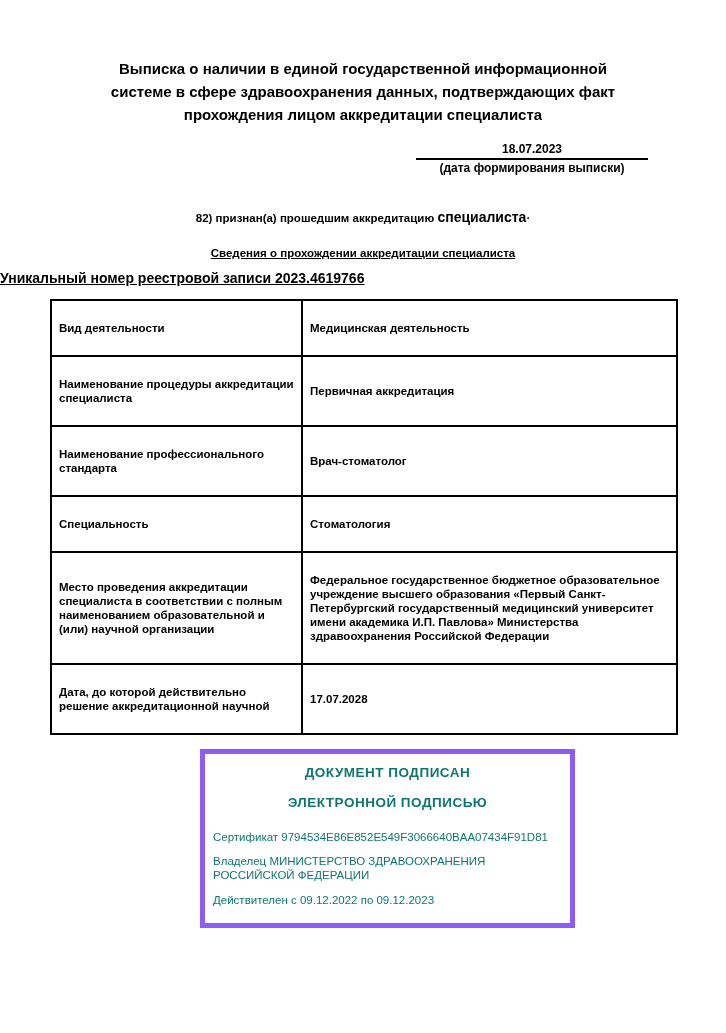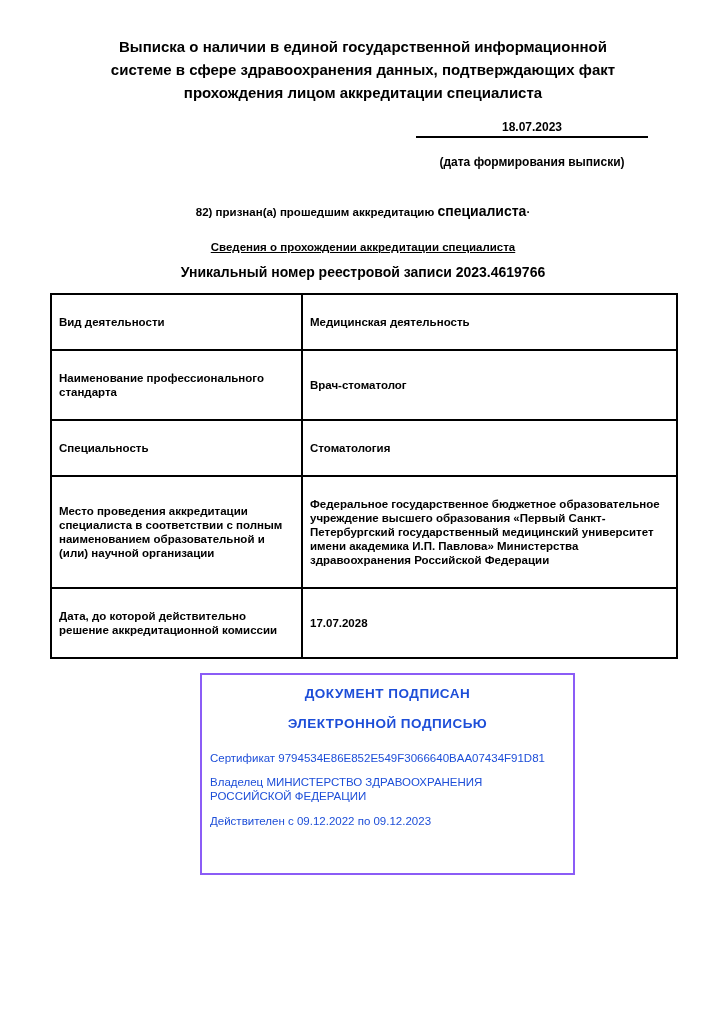--- a/index.html
+++ b/index.html
@@ -14,21 +14,21 @@
     width: 726px;
     height: 1033px;
     background: #ffffff;
     overflow: hidden;
   }
   .nowrap { white-space: nowrap; }
 
   
   .title {
     margin: 0;
-    padding-top: 35px;
+    padding-top: 57px;
     text-align: center;
     font-size: 15px;
     font-weight: bold;
     line-height: 23px;
   }
   .title .tl { display: block; white-space: nowrap; }
 
   
   .date-block {
     width: 232px;
@@ -37,21 +37,21 @@
   }
   .date-value {
     font-size: 12px;
     font-weight: bold;
     border-bottom: 2px solid #000;
     padding-bottom: 2px;
   }
   .date-caption {
     font-size: 12px;
     font-weight: bold;
-    padding-top: 17px;
+    padding-top: 1px;
     white-space: nowrap;
   }
 
   
   .intro {
     margin: 19px 0 0 0;
     text-align: center;
     font-size: 11.5px;
     font-weight: bold;
     line-height: 15.5px;
@@ -61,23 +61,23 @@
   
   .section-heading {
     margin-top: 21px;
     text-align: center;
     font-size: 11.5px;
     font-weight: bold;
     text-decoration: underline;
   }
   .registry-number {
     margin-top: 11px;
-    text-align: center;
     font-size: 14px;
     font-weight: bold;
+    text-decoration: underline;
   }
 
   
   .info-table {
     margin: 13px 0 0 50px;
     width: 626px;
     border-collapse: collapse;
     table-layout: fixed;
   }
   .info-table td {
@@ -87,24 +87,24 @@
     font-weight: bold;
     line-height: 14px;
     vertical-align: middle;
     word-wrap: break-word;
   }
 
   
   .sig-box {
     box-sizing: border-box;
     width: 375px;
-    height: 202px;
+    height: 179px;
     margin: 14px 0 0 200px;
-    border: 2px solid #8b5cf6;
-    color: #1d4ed8;
+    border: 5px solid #8b5cf6;
+    color: #0f766e;
   }
   .sig-title {
     text-align: center;
     font-size: 13.5px;
     font-weight: bold;
     letter-spacing: 0.5px;
     white-space: nowrap;
   }
   .sig-title.first  { margin-top: 11px; }
   .sig-title.second { margin-top: 15px; }
@@ -146,33 +146,37 @@
     <colgroup>
       <col style="width:251px">
       <col style="width:375px">
     </colgroup>
     <tbody id="table-body">
         <tr>
           <td>Вид деятельности</td>
           <td>Медицинская деятельность</td>
         </tr>
         <tr>
+          <td>Наименование процедуры аккредитации специалиста</td>
+          <td>Первичная аккредитация</td>
+        </tr>
+        <tr>
           <td>Наименование профессионального стандарта</td>
           <td>Врач-стоматолог</td>
         </tr>
         <tr>
           <td>Специальность</td>
           <td>Стоматология</td>
         </tr>
         <tr>
           <td>Место проведения аккредитации специалиста в соответствии с полным наименованием образовательной и (или) научной организации</td>
           <td>Федеральное государственное бюджетное образовательное учреждение высшего образования «Первый Санкт-Петербургский государственный медицинский университет имени академика И.П. Павлова» Министерства здравоохранения Российской Федерации</td>
         </tr>
         <tr>
-          <td>Дата, до которой действительно решение аккредитационной комиссии</td>
+          <td>Дата, до которой действительно решение аккредитационной научной</td>
           <td>17.07.2028</td>
         </tr>
       </tbody>
   </table>
 
   <div class="sig-box">
     <div class="sig-title first">ДОКУМЕНТ ПОДПИСАН</div>
     <div class="sig-title second">ЭЛЕКТРОННОЙ ПОДПИСЬЮ</div>
     <div class="sig-row sig-cert">Сертификат 9794534E86E852E549F3066640BAA07434F91D81</div>
     <div class="sig-row sig-owner">Владелец МИНИСТЕРСТВО ЗДРАВООХРАНЕНИЯ РОССИЙСКОЙ ФЕДЕРАЦИИ</div>

